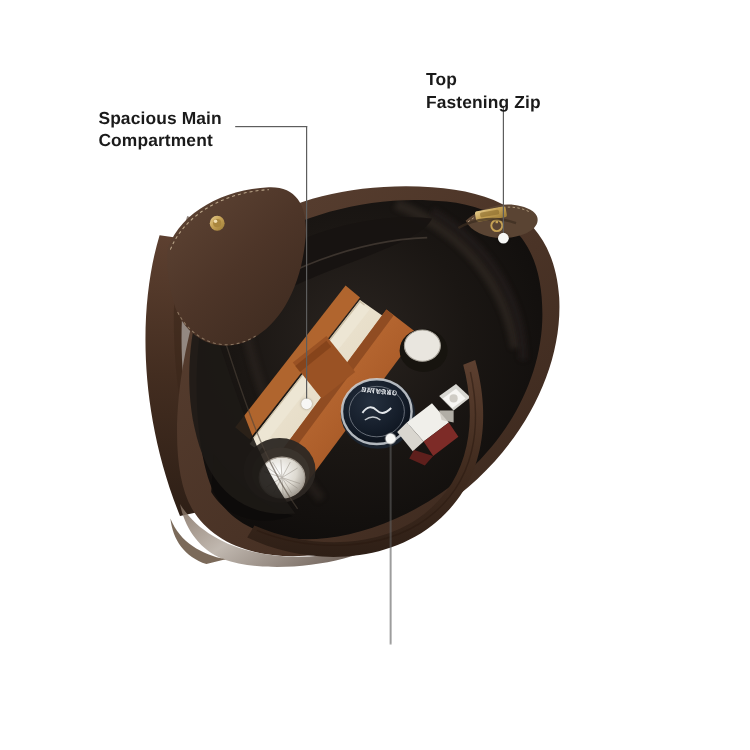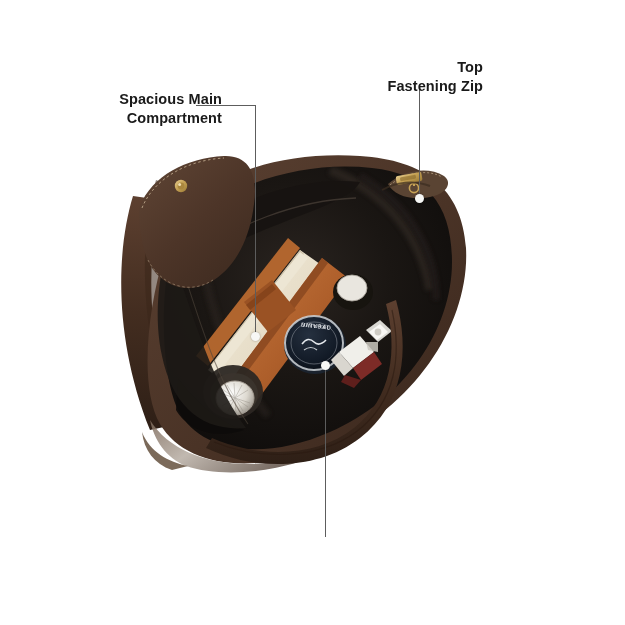--- a/index.html
+++ b/index.html
@@ -23,22 +23,22 @@
   .callout {
     position: absolute;
     font-family: "Liberation Sans", sans-serif;
     font-weight: bold;
     font-size: 14.5px;
     line-height: 1.28;
     color: #1a1a1a;
     letter-spacing: .1px;
     white-space: pre-line;
   }
-  #label-main       { left: 82px;  top: 90px;  width: 140px; text-align: right; }
-  #label-zip        { left: 355px; top: 58px;  width: 128px; text-align: right; }
+  #label-main       { left: 82px;  top: 90px;  width: 140px; }
+  #label-zip        { left: 355px; top: 58px;  width: 128px; text-align: left; }
   #label-pocket     { left: 262px; top: 542px; width: 140px; text-align: center; }
 
   
   .leader {
     position: absolute;
     background: #5d5d5d;
   }
   .leader.h { height: 1.3px; }
   .leader.v { width: 1.3px; }
 

